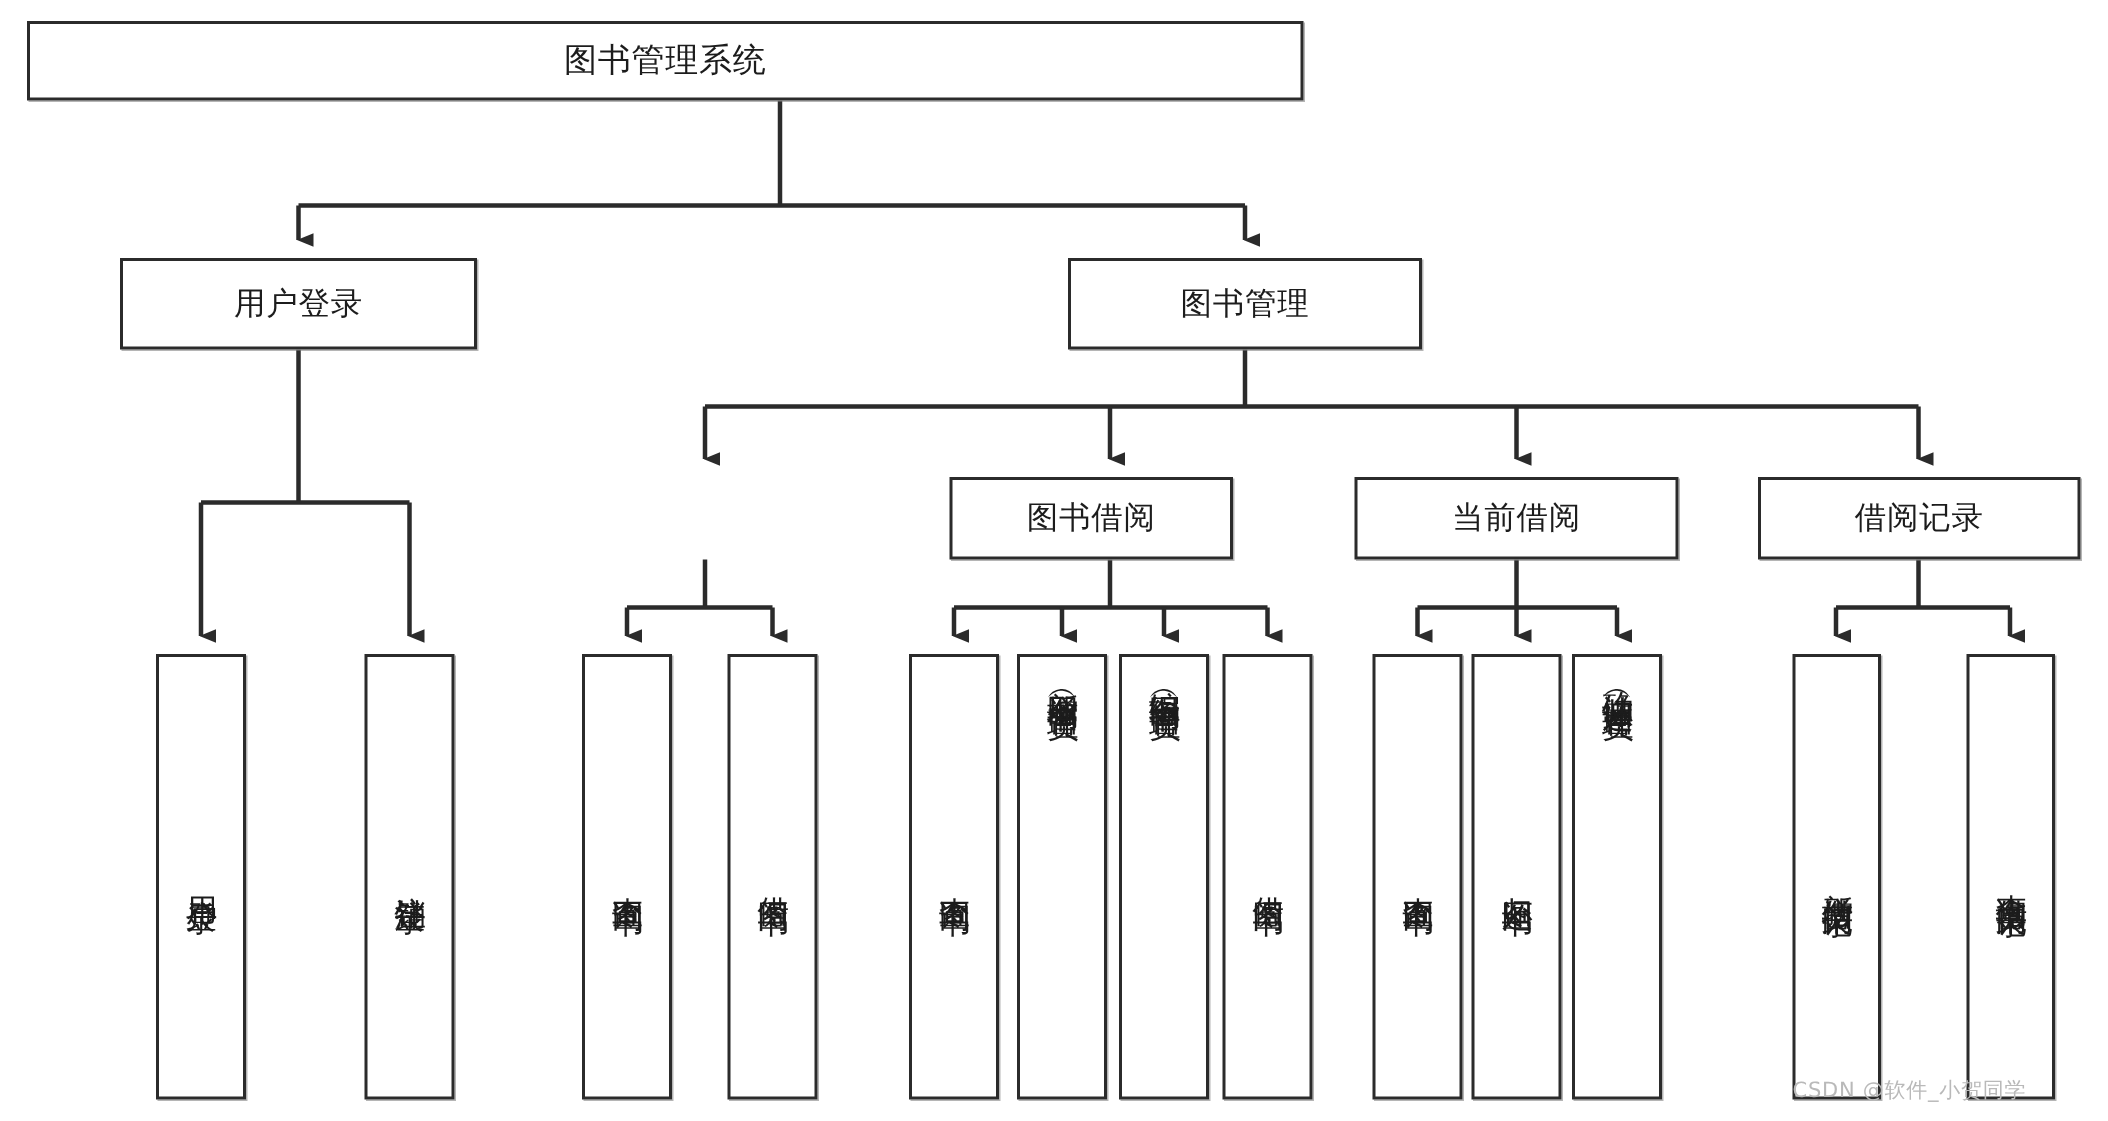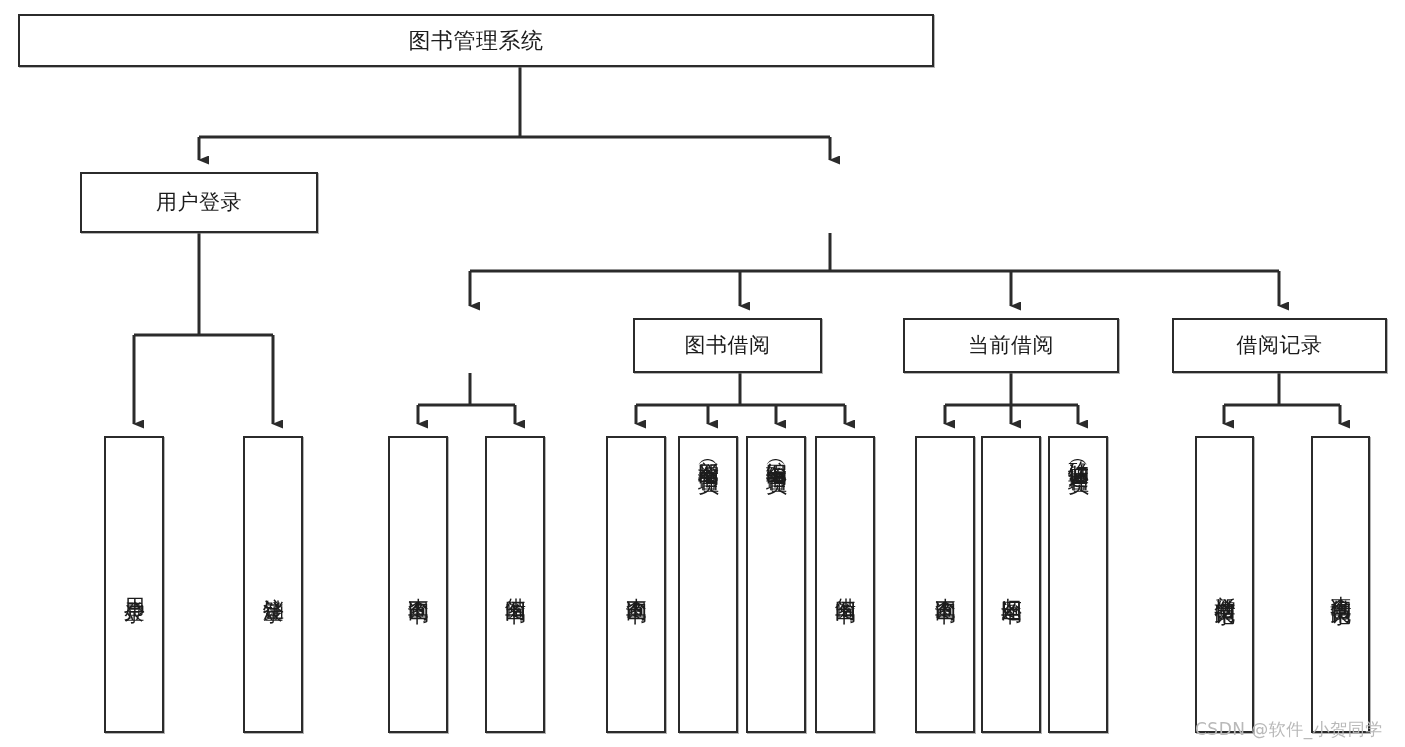--- a/index.html
+++ b/index.html
@@ -66,21 +66,21 @@
     white-space: nowrap;
   }
   
   .node.vert.center-text {
     align-items: center;
     padding-top: 0;
   }
   .watermark {
     position: absolute;
     color: #b9b9b9;
-    font-size: 17px;
+    font-size: 14px;
     white-space: nowrap;
     letter-spacing: 0.5px;
   }
 </style>
 </head>
 <body>
 
 <div id="diagram-canvas">
 
   <svg id="wire-layer" width="1405" height="747" viewBox="0 0 1405 747" xmlns="http://www.w3.org/2000/svg">
@@ -126,27 +126,30 @@
       <path d="M 1011 405 L 1011 424" marker-end="url(#arrowhead)"></path>
       <path d="M 1078 405 L 1078 424" marker-end="url(#arrowhead)"></path>
 
       <path d="M 1279 373 L 1279 405"></path>
       <path d="M 1224 405 L 1340 405"></path>
       <path d="M 1224 405 L 1224 424" marker-end="url(#arrowhead)"></path>
       <path d="M 1340 405 L 1340 424" marker-end="url(#arrowhead)"></path>
     </g>
   </svg>
 
-  <div class="node horiz root" id="node-root" style="left: 18px; top: 14px; width: 916px; height: 53px;">
+  <div class="node horiz root" id="node-root" style="left: 18px; top: 14px; width: 851px; height: 53px;">
     <span class="node-label">图书管理系统</span>
   </div>
 
   <div class="node horiz" id="node-l2-0" style="left: 80px; top: 172px; width: 238px; height: 61px;">
     <span class="node-label">用户登录</span>
   </div>
+  <div class="node horiz" id="node-l2-1" style="left: 712px; top: 172px; width: 236px; height: 61px;">
+    <span class="node-label">图书管理</span>
+  </div>
 
   <div class="node horiz" id="node-l3-1" style="left: 633px; top: 318px; width: 189px; height: 55px;">
     <span class="node-label">图书借阅</span>
   </div>
   <div class="node horiz" id="node-l3-2" style="left: 903px; top: 318px; width: 216px; height: 55px;">
     <span class="node-label">当前借阅</span>
   </div>
   <div class="node horiz" id="node-l3-3" style="left: 1172px; top: 318px; width: 215px; height: 55px;">
     <span class="node-label">借阅记录</span>
   </div>

